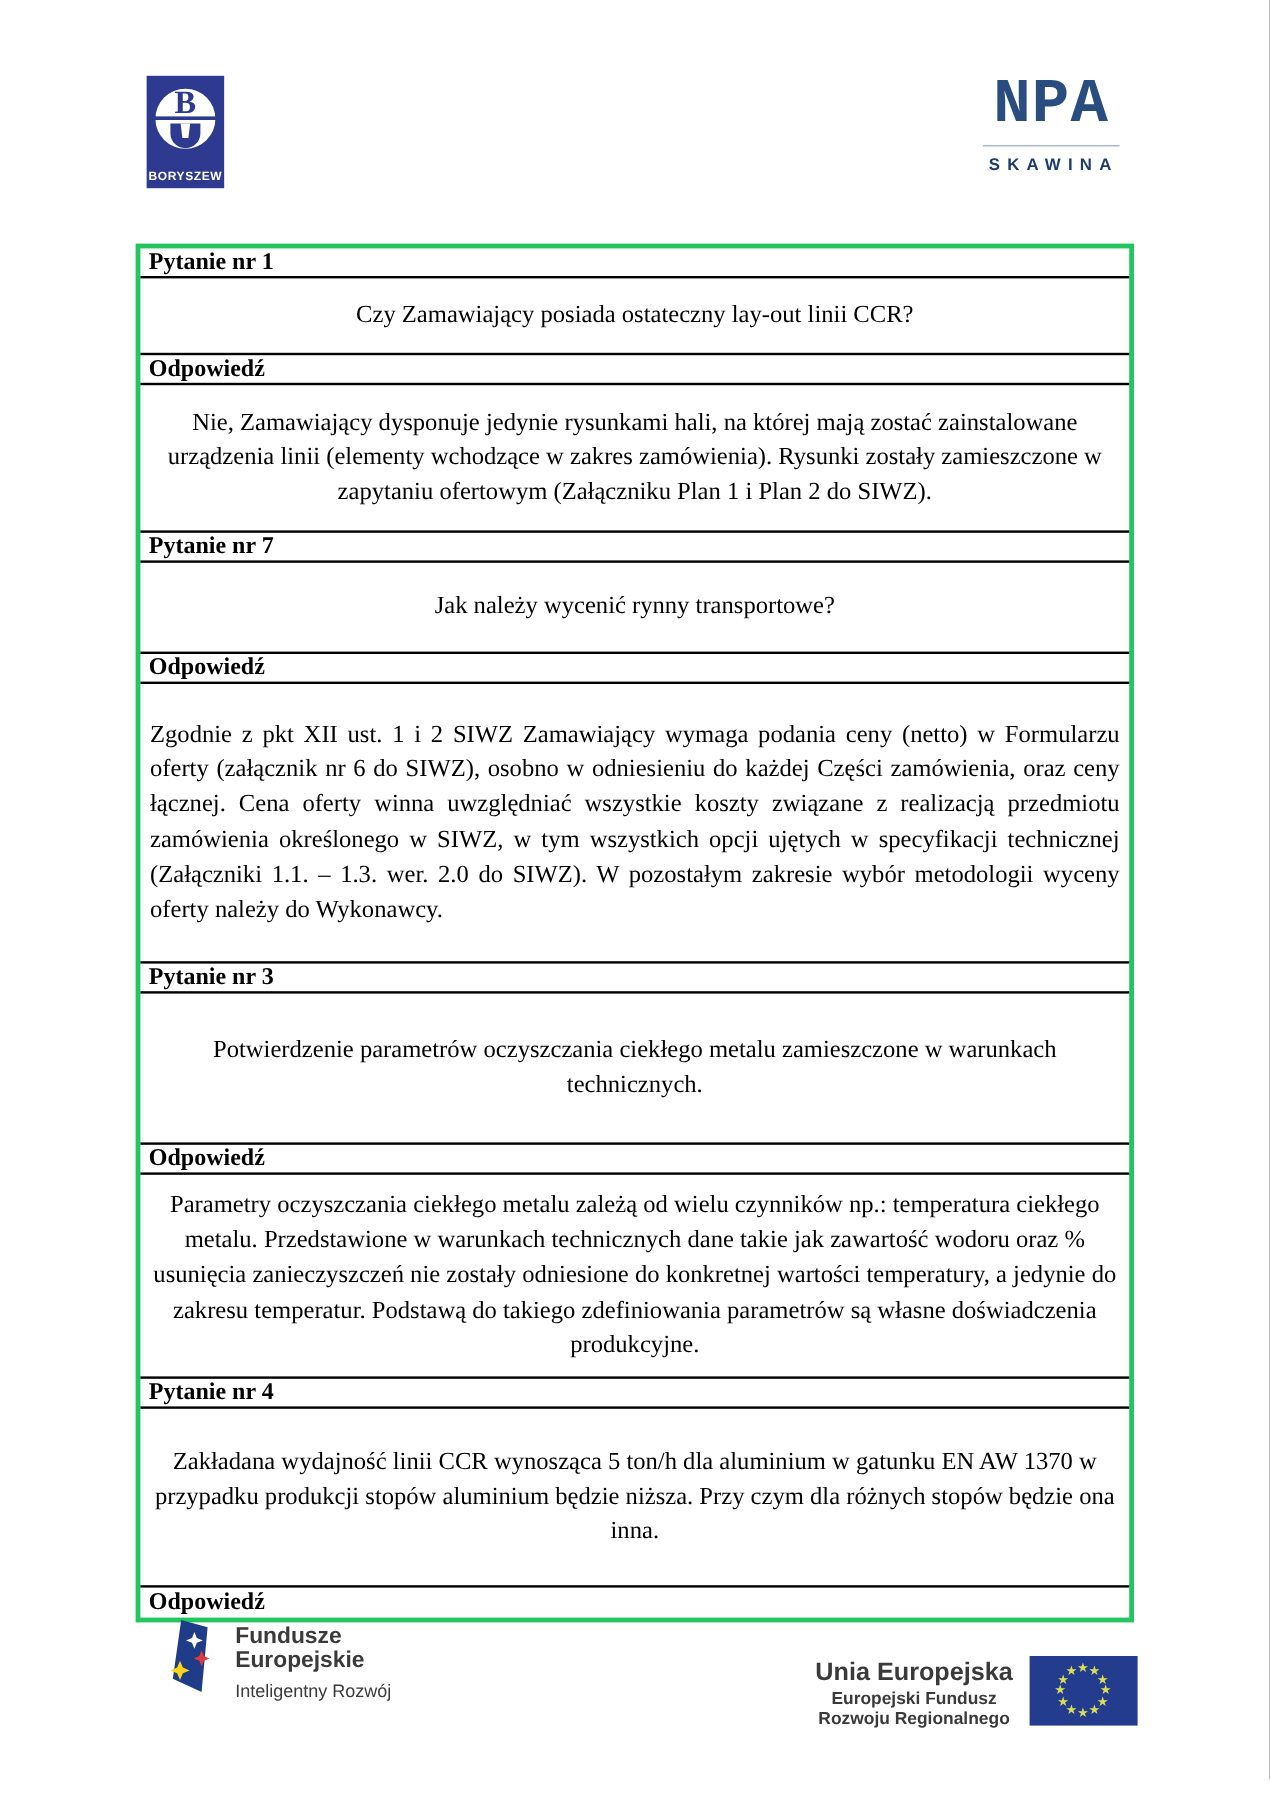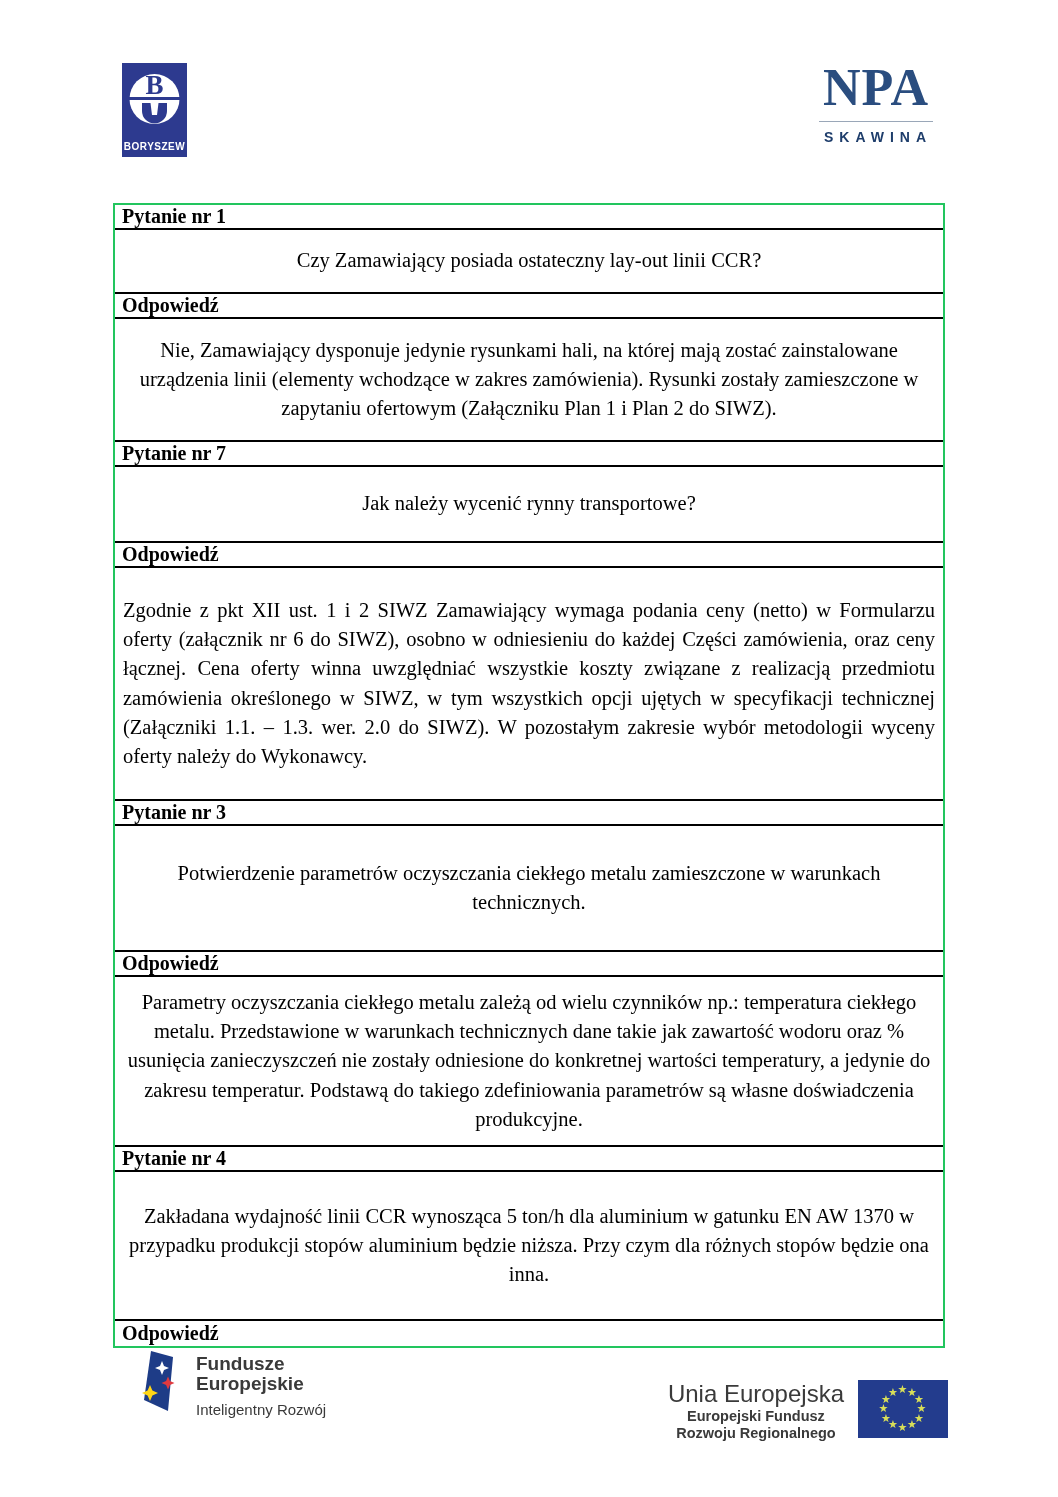--- a/index.html
+++ b/index.html
@@ -8,57 +8,57 @@
     width:1058px;height:1497px;
     background:#ffffff;
     font-family:"Liberation Serif", serif;
     color:#000;
     overflow:hidden;
   }
   
   .boryszew{position:absolute;left:122px;top:63px;}
   .npa{position:absolute;left:818px;top:62px;width:116px;text-align:center;}
   .npa-title{
-    font-family:Liberation Serif, serif;
+    font-family:Liberation Mono, monospace;
     font-weight:bold;font-size:52px;line-height:1;
     color:#2a4d7f;letter-spacing:1px;
   }
   .npa-divider{height:1px;background:#9aa7b8;margin:7px 1px 7px 1px;}
   .npa-subtitle{
     font-family:"Liberation Sans", sans-serif;
     font-weight:bold;font-size:14px;color:#1e3d6b;
     letter-spacing:6px;padding-left:4px;
   }
   
   .qa-table{
     position:absolute;left:113px;top:203px;width:832px;
-    border:2px solid #22c55e;box-sizing:border-box;
+    border:4px solid #22c55e;box-sizing:border-box;
     background:#fff;
   }
   .row{border-bottom:2px solid #000;box-sizing:border-box;}
   .row:last-child{border-bottom:none;}
   .hdr{
     height:25px;display:flex;align-items:center;
     font-weight:bold;font-size:20px;padding-left:7px;
   }
   .cell{
     display:flex;align-items:center;justify-content:center;
     font-size:20.5px;line-height:1.43;
     padding:0 8px;
   }
   .cell .txt{width:100%;text-align:center;}
   .cell.justify .txt{text-align:justify;}
   
-  .fe-logo{position:absolute;left:142px;top:1346px;display:flex;align-items:center;}
+  .fe-logo{position:absolute;left:142px;top:1346px;display:flex;align-items:flex-start;}
   .fe-text{margin-left:20px;padding-top:8px;font-family:"Liberation Sans", sans-serif;color:#3a3a3a;}
   .fe-title{font-weight:bold;font-size:19px;line-height:20px;}
   .fe-subtitle{font-size:15px;margin-top:7px;}
   .ue-logo{position:absolute;right:110px;top:1380px;display:flex;align-items:flex-start;}
   .ue-text{text-align:right;font-family:"Liberation Sans", sans-serif;color:#3a3a3a;padding-top:2px;}
-  .ue-title{font-weight:normal;font-size:24px;line-height:23px;}
+  .ue-title{font-weight:bold;font-size:21px;line-height:23px;}
   .ue-subtitle{font-weight:bold;font-size:14.5px;line-height:17px;margin-top:3px;text-align:center;}
   .eu-flag{
     position:relative;width:90px;height:58px;background:#233c8d;
     margin-left:14px;flex-shrink:0;
   }
   .eu-flag span{
     position:absolute;color:#d8de58;font-size:11px;line-height:1;
     font-family:"DejaVu Sans", sans-serif;
   }
 </style>

